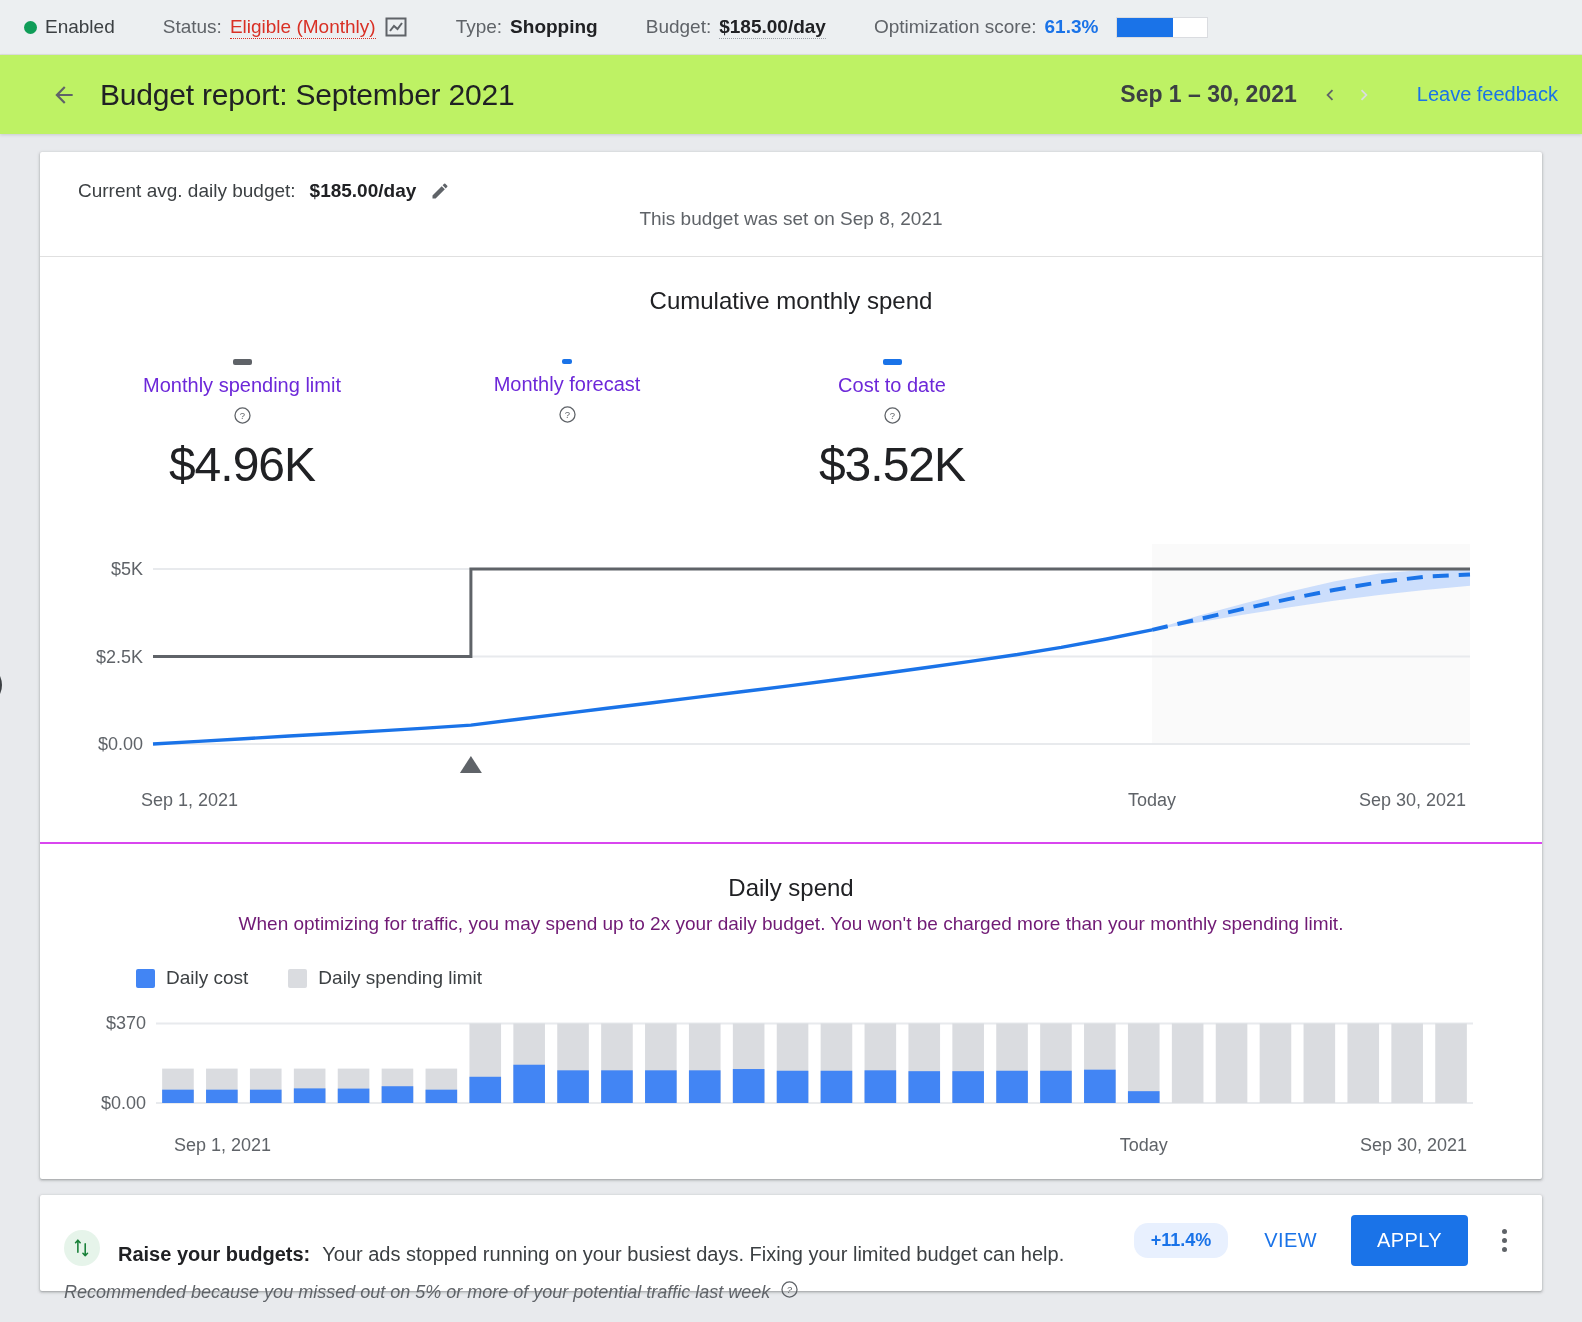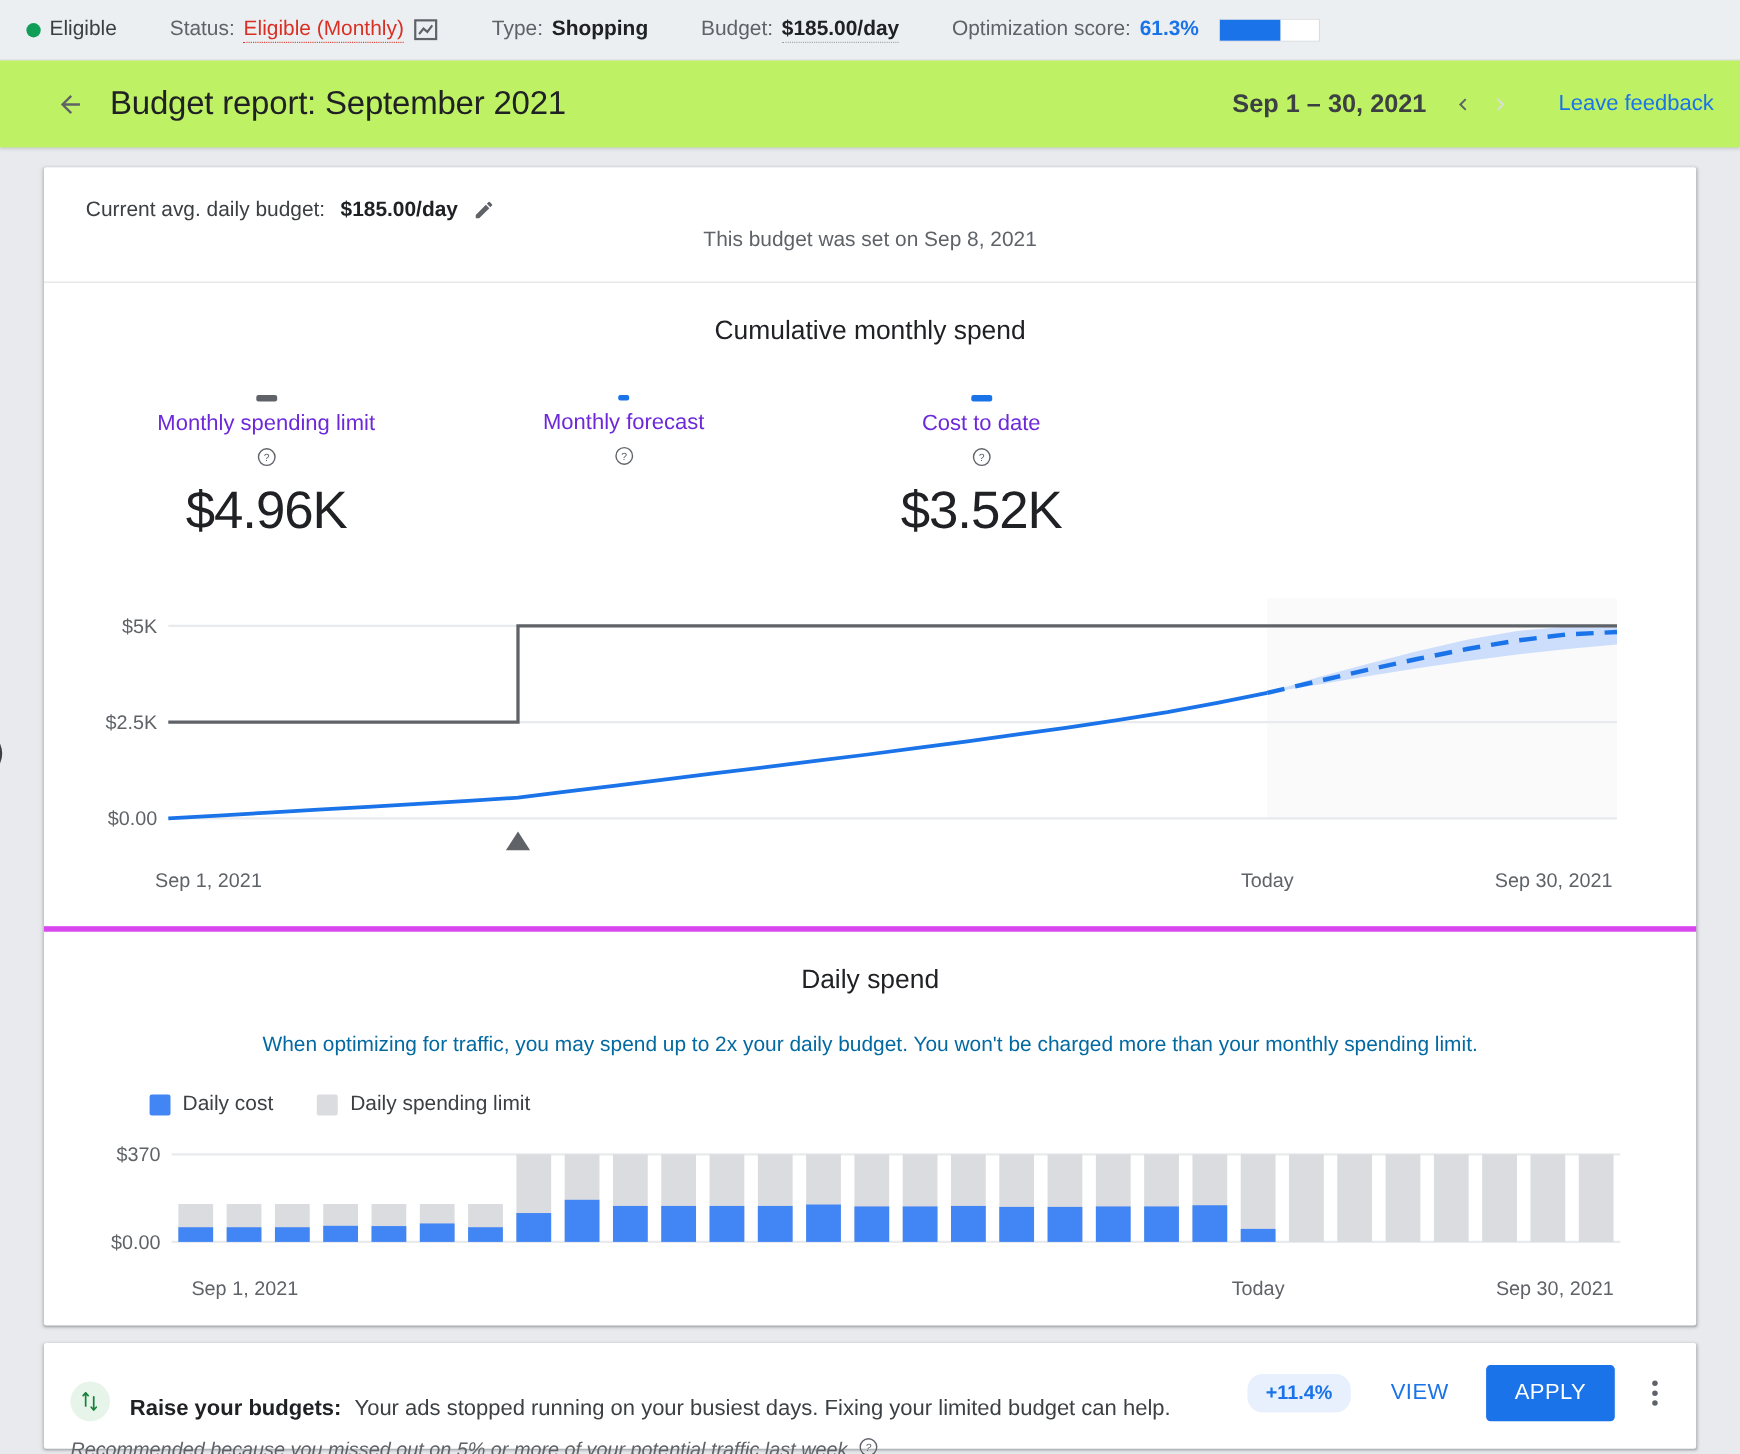--- a/index.html
+++ b/index.html
@@ -76,21 +76,21 @@
   .swatch{ display:inline-block; width:19px; height:6px; border-radius:2px;}
   .swatch.dash{ width:10px; height:5px; }
   .q{ width:19px;height:19px; }
   .metric-val{ font-size:48px; font-weight:400; color:#202124; margin-top:12px; letter-spacing:-1px;}
 
   
   .cumchart{ position:relative; margin-top:34px; height:290px; }
   .cum-svg{ display:block; }
 
   
-  .daily-desc{ font-size:19px; color:#0369a1; margin-top:34px; }
+  .daily-desc{ font-size:19px; color:#701a75; margin-top:11px; }
   .daily-legend{ display:flex; align-items:center; gap:12px; margin-top:32px; margin-left:58px; font-size:19px; color:#3c4043;}
   .lg-sw{ width:19px;height:19px;border-radius:2px;display:inline-block; }
   .lg-item{ display:flex; align-items:center; gap:11px; margin-right:28px;}
   .dailychart{ position:relative; margin-top:14px; height:150px; }
 
   
   .reco{
     margin-top:16px; background:#fff; border-radius:2px;
     box-shadow:0 1px 2px rgba(60,64,67,.3), 0 1px 3px 1px rgba(60,64,67,.15);
     padding:20px 24px 16px 24px; position:relative; height:96px;
@@ -126,21 +126,21 @@
   }
   .axis-label{ font-size:18px; fill:#5f6368; font-family:"Liberation Sans", sans-serif;}
   .axis-tick{ font-size:18px; fill:#5f6368; font-family:"Liberation Sans", sans-serif;}
 </style>
 </head>
 <body>
 
 <div class="statusbar">
   <div class="sb-group">
     <span class="dot"></span>
-    <span>Eligible</span>
+    <span>Enabled</span>
   </div>
   <span class="sb-sep"></span>
   <div class="sb-group">
     <span class="sb-label">Status:</span>
     <span class="sb-val red">Eligible (Monthly)</span>
     <span class="graph-icon">
       <svg width="24" height="24" viewBox="0 0 24 24">
           <rect x="2.5" y="3.5" width="19" height="17" fill="none" stroke="#5f6368" stroke-width="2"></rect>
           <polyline points="6,16 10,11 13.5,14 18,8" fill="none" stroke="#5f6368" stroke-width="2"></polyline>
         </svg>
@@ -203,21 +203,21 @@
         <b>$185.00/day</b>
         <span class="pencil">
           <svg width="20" height="20" viewBox="0 0 24 24">
               <path d="M3 17.25V21h3.75L17.81 9.94l-3.75-3.75L3 17.25zM20.71 7.04a1 1 0 0 0 0-1.41l-2.34-2.34a1 1 0 0 0-1.41 0l-1.83 1.83 3.75 3.75 1.83-1.83z" fill="#5f6368"></path>
             </svg>
         </span>
       </div>
       <div class="budget-line2">This budget was set on Sep 8, 2021</div>
     </div>
 
-    <div class="section" style="border-bottom:5px solid #d946ef;">
+    <div class="section" style="border-bottom:2px solid #d946ef;">
       <div class="sec-title">Cumulative monthly spend</div>
 
       <div class="metrics">
         <div class="metric">
           <div class="metric-head">
             <span class="swatch" style="background:#5f6368"></span>
             <span>Monthly spending limit</span>
             <span class="q">
               <svg width="19" height="19" viewBox="0 0 24 24">
                   <circle cx="12" cy="12" r="9.5" fill="none" stroke="#5f6368" stroke-width="1.6"></circle>

